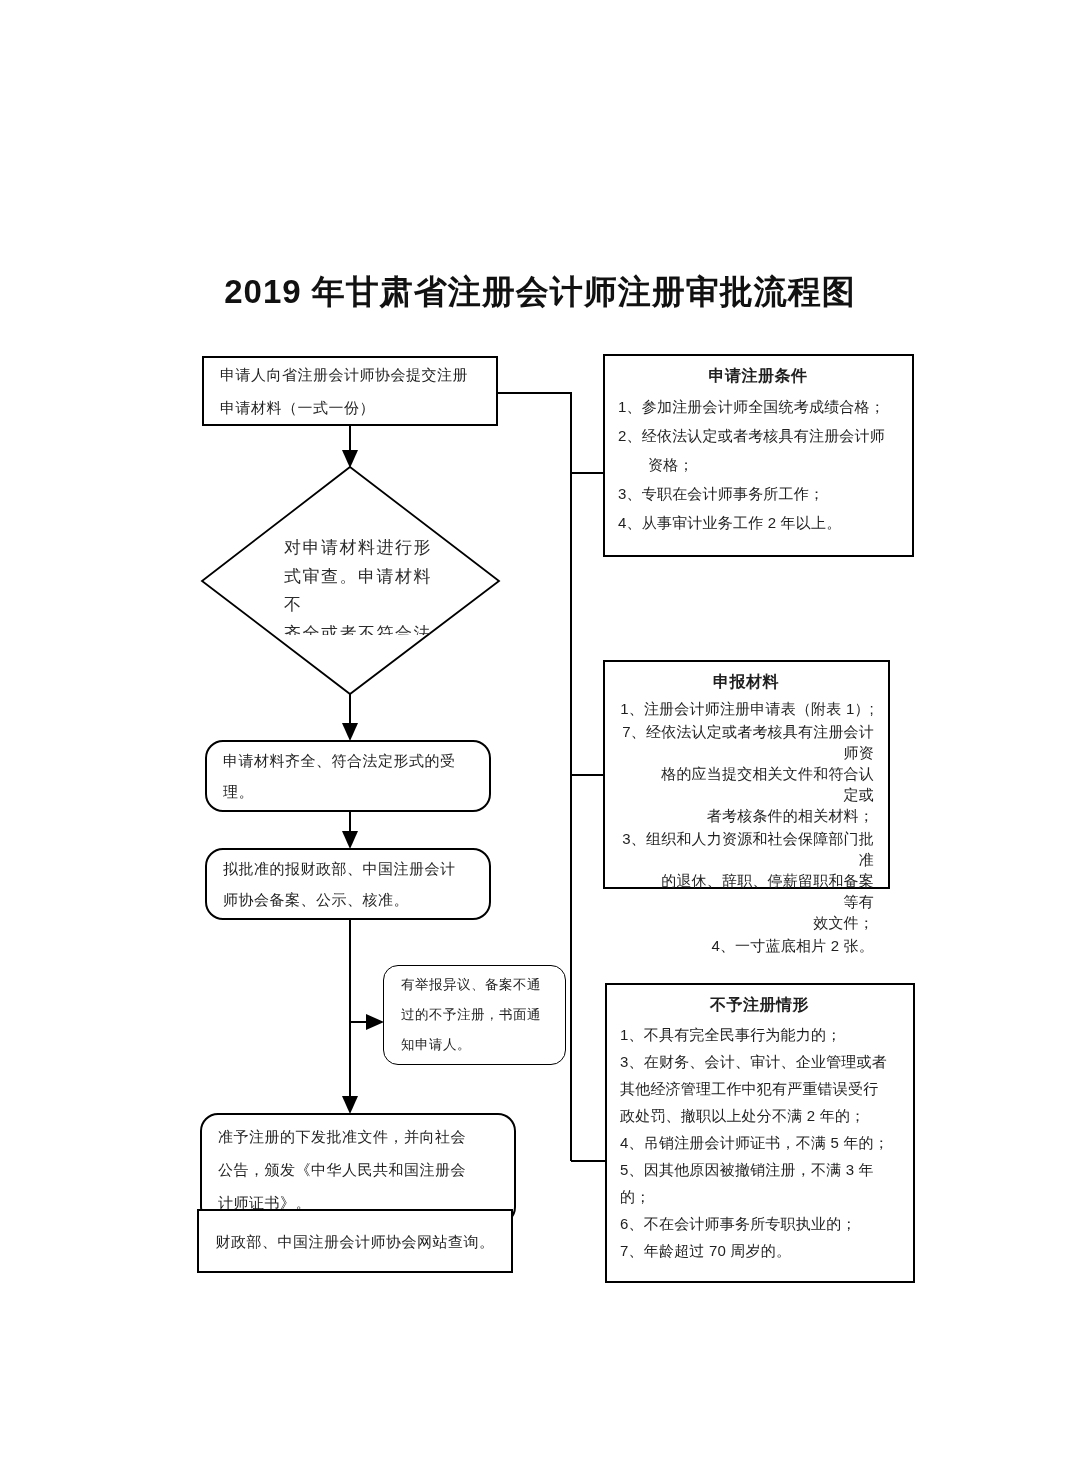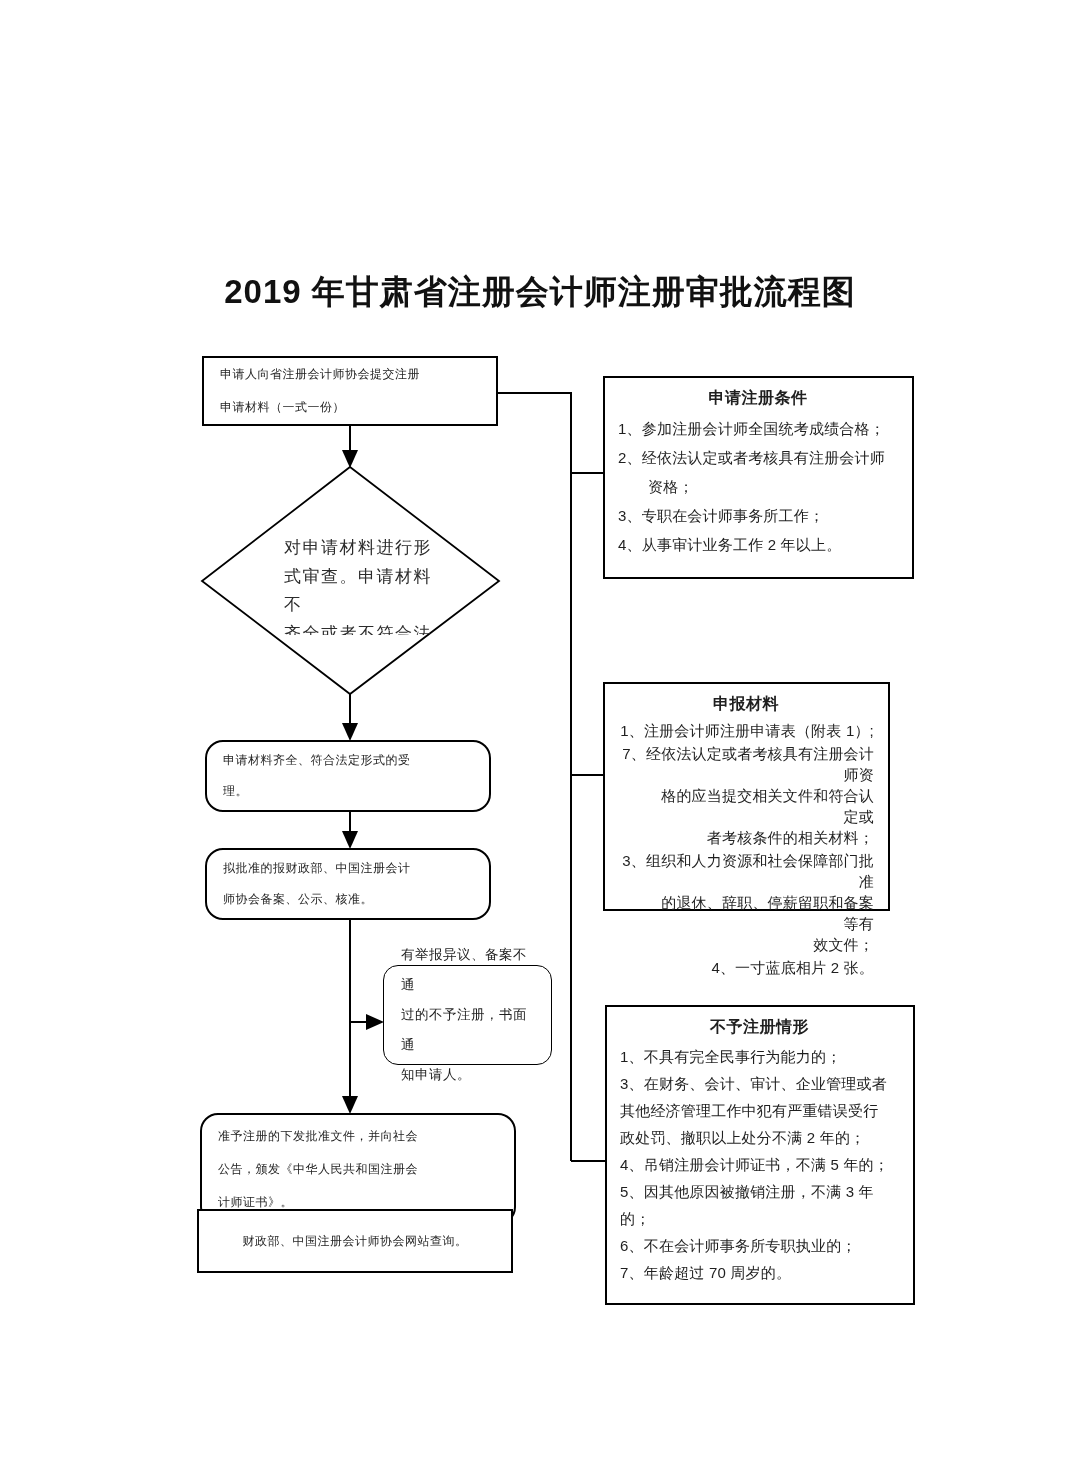--- a/index.html
+++ b/index.html
@@ -26,33 +26,33 @@
     position: absolute;
     left: 0; top: 0;
     z-index: 0;
   }
   .node {
     position: absolute;
     z-index: 1;
     box-sizing: border-box;
     background: #ffffff;
     border: 2px solid #000000;
-    font-size: 12px;
+    font-size: 15px;
     line-height: 31px;
     display: flex;
     align-items: center;
     white-space: pre-line;
     letter-spacing: 0.5px;
   }
   .node .inner { width: 100%; }
   .rounded { border-radius: 18px; }
   .node-submit   { left: 202px; top: 356px; width: 296px; height: 70px; padding: 4px 16px; line-height: 33px; }
   .node-accept   { left: 205px; top: 740px; width: 286px; height: 72px; padding: 4px 16px; }
   .node-report   { left: 205px; top: 848px; width: 286px; height: 72px; padding: 4px 16px; }
-  .node-objection{ left: 383px; top: 965px; width: 169px; height: 100px; padding: 4px 17px;
+  .node-objection{ left: 383px; top: 965px; width: 183px; height: 100px; padding: 4px 17px;
                    font-size: 13.5px; line-height: 30px; border-radius: 15px; border-width: 1.5px; letter-spacing: 0.5px; }
   .node-approve  { left: 200px; top: 1113px; width: 316px; height: 112px; padding: 4px 16px; line-height: 33px; justify-content: flex-end; }
   .node-query    { left: 197px; top: 1209px; width: 316px; height: 64px; padding: 4px 10px; justify-content: center; text-align: center; }
   .diamond-text {
     position: absolute;
     z-index: 1;
     left: 284px; top: 534px;
     width: 164px; height: 101px;
     overflow: hidden;
     font-size: 17px;
@@ -61,21 +61,20 @@
     color: #2c2c2c;
   }
   .sbox {
     position: absolute;
     z-index: 1;
     box-sizing: border-box;
     background: #ffffff;
     border: 2px solid #000000;
     padding: 10px 14px 8px 13px;
     font-size: 15px;
-    margin-top: 22px;
   }
   .sbox-conditions { left: 603px; top: 354px; width: 311px; height: 203px; }
   .sbox-materials  { left: 603px; top: 660px; width: 287px; height: 229px; }
   .sbox-denial     { left: 605px; top: 983px; width: 310px; height: 300px; }
   .sbox-title {
     text-align: center;
     font-weight: bold;
     font-size: 16px;
     margin-bottom: 5px;
     letter-spacing: 0.5px;

